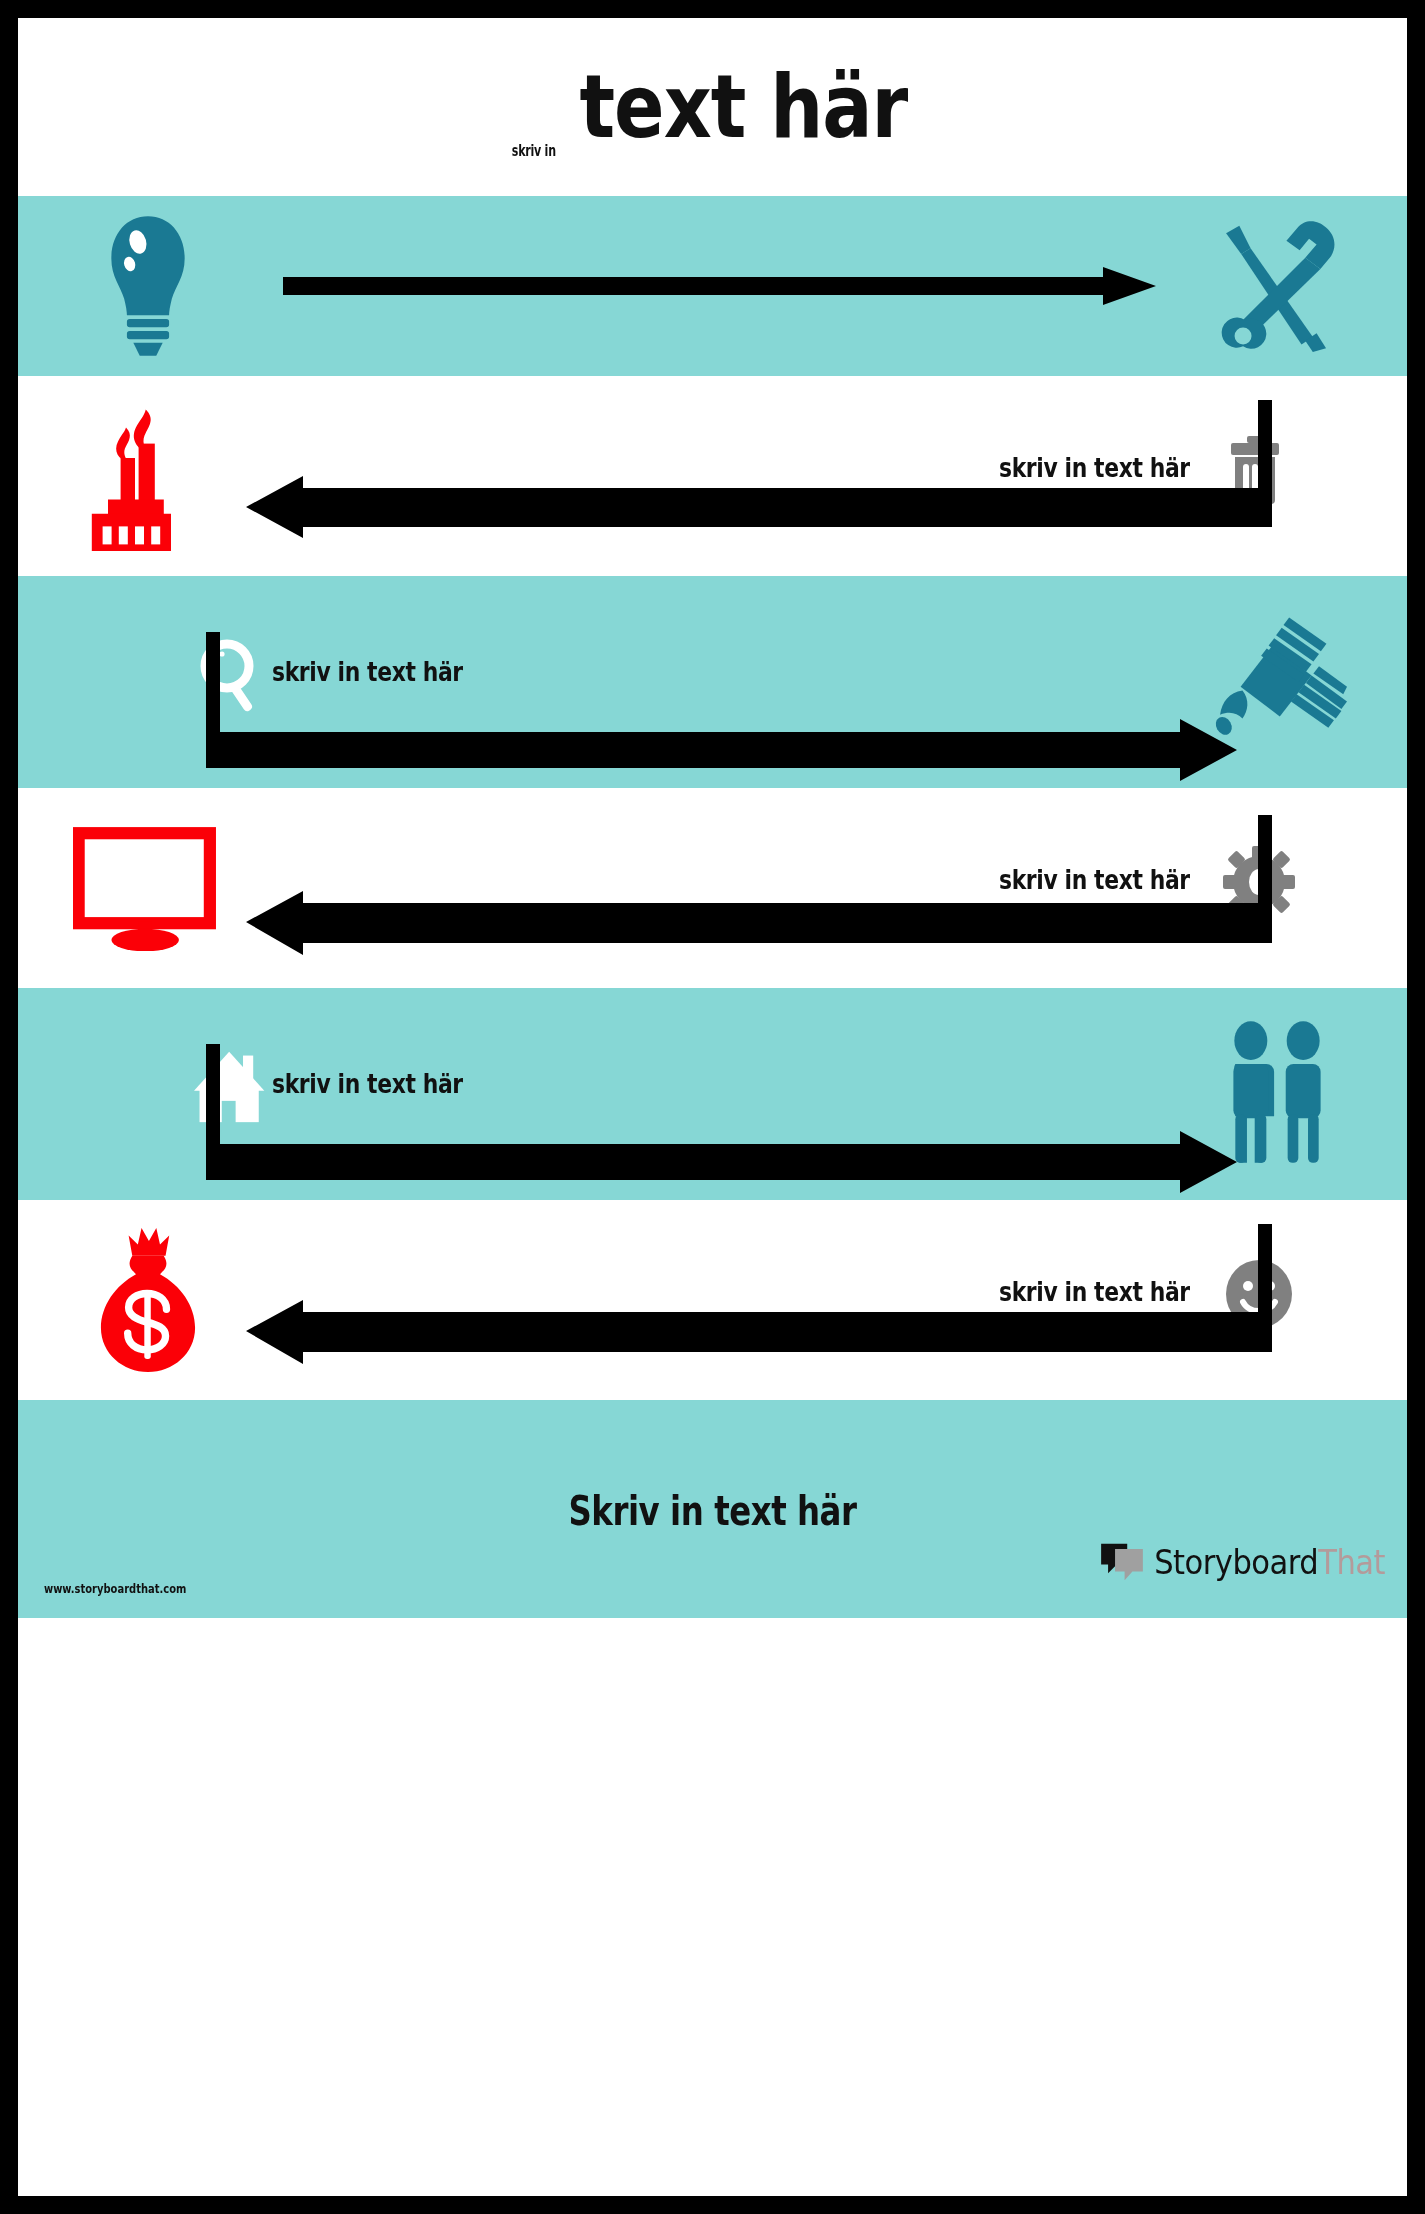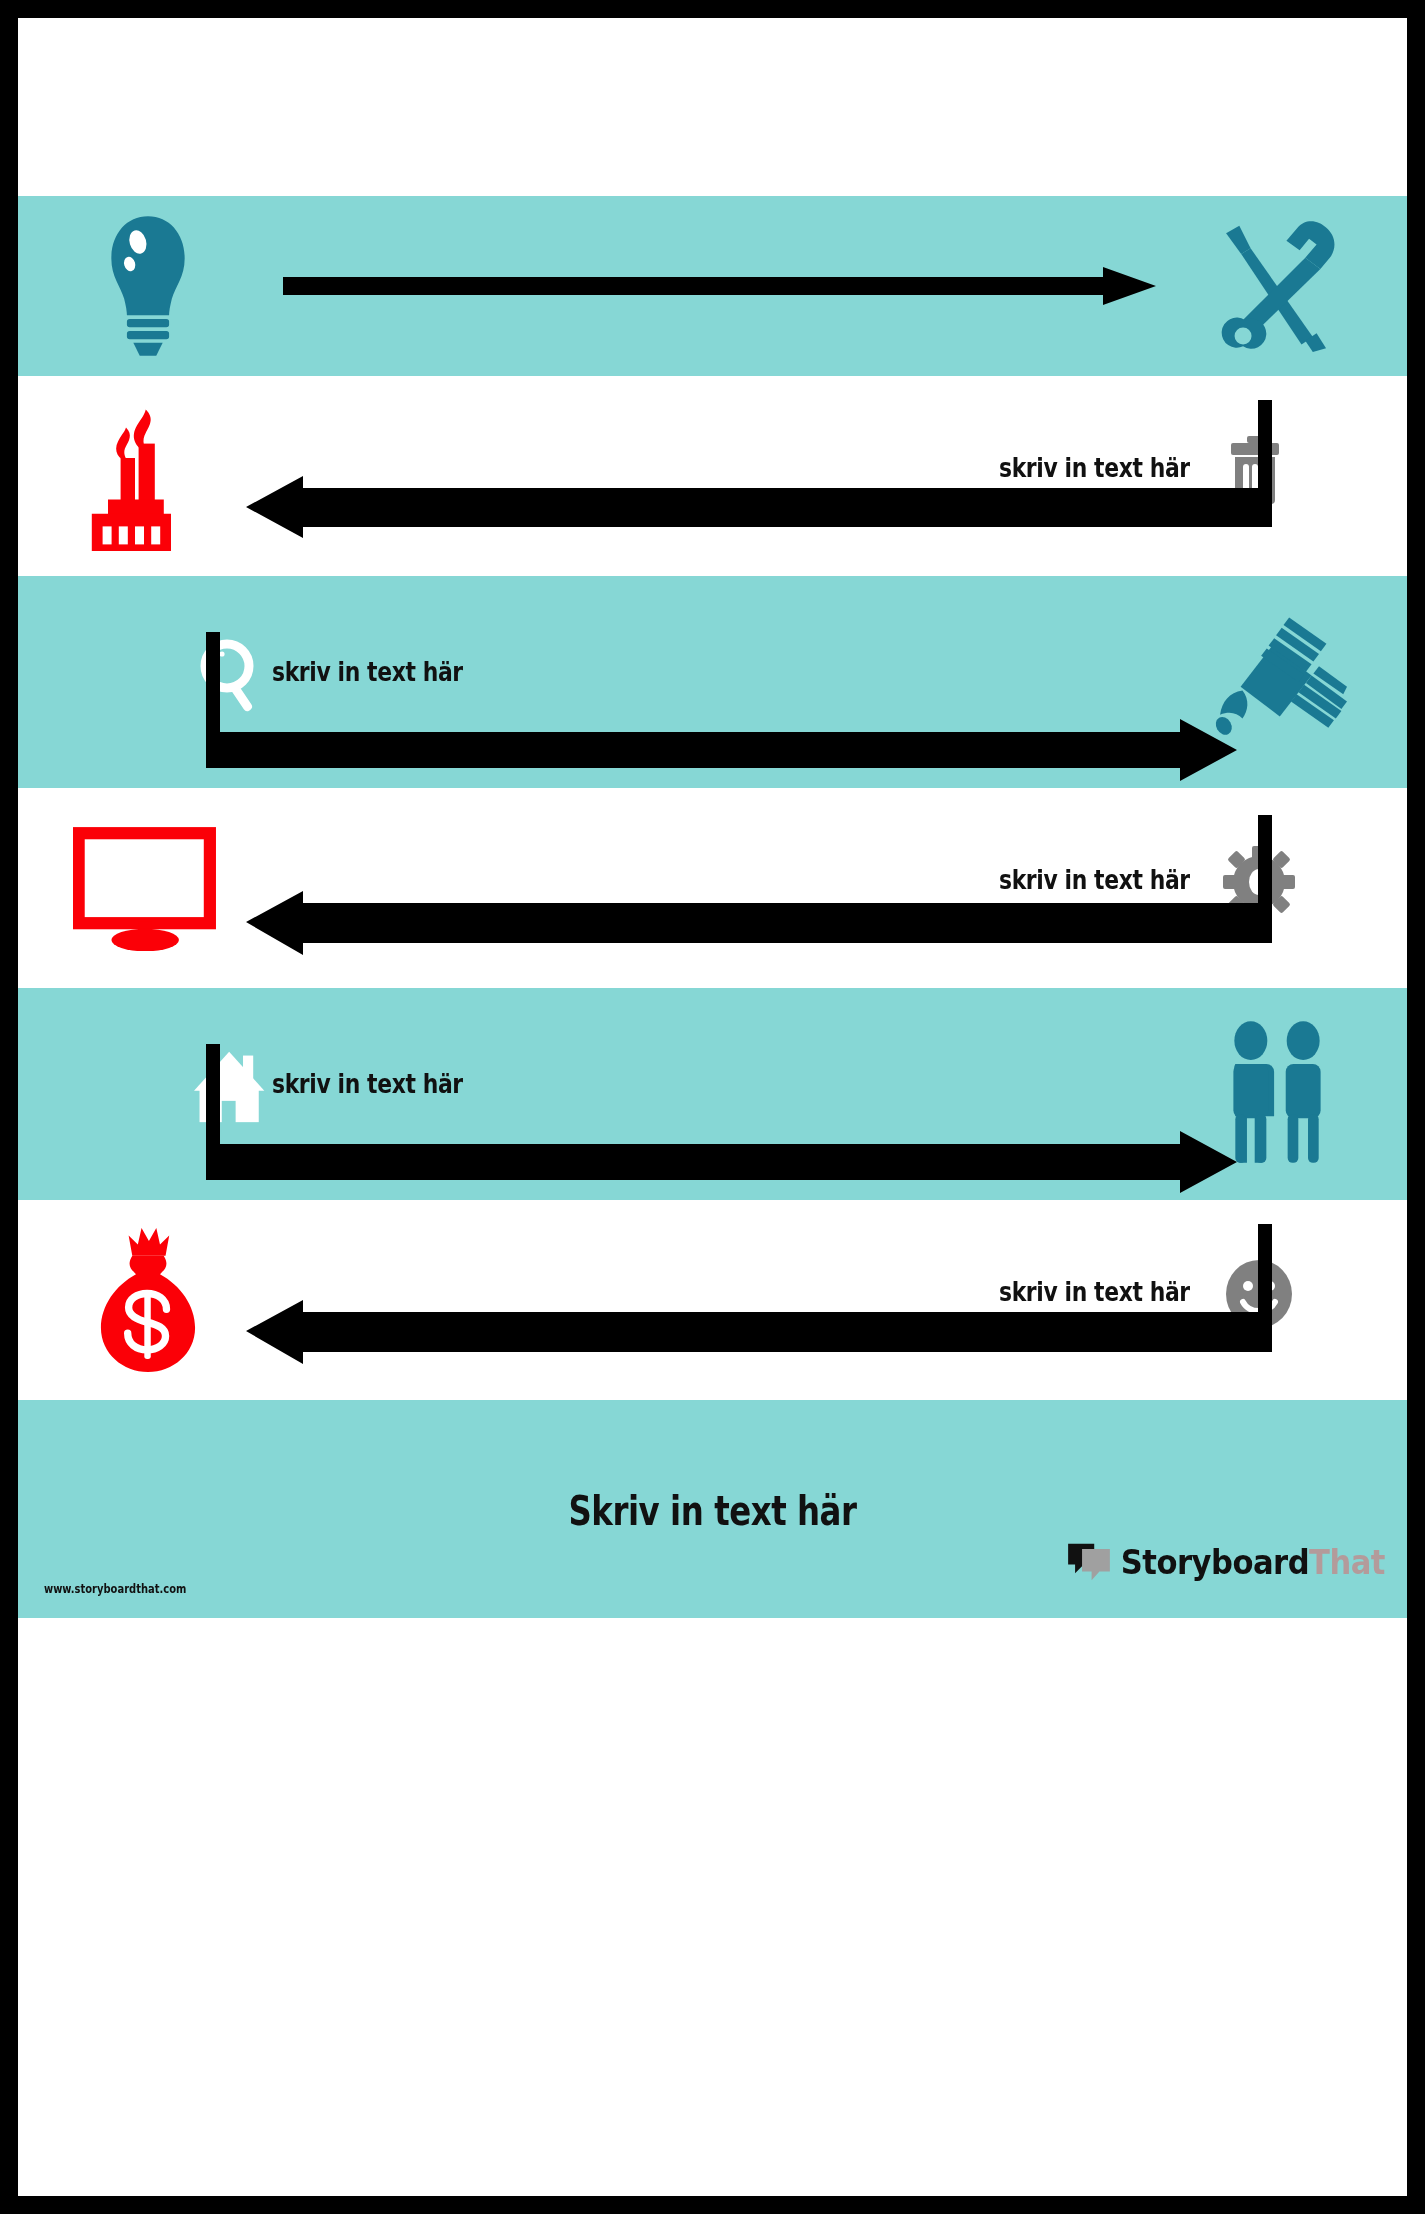--- a/index.html
+++ b/index.html
@@ -156,32 +156,38 @@
     position: absolute;
     right: 22px;
     bottom: 36px;
     display: flex;
     align-items: center;
     gap: 9px;
   }
   .brand-mark { width: 46px; height: 40px; flex: 0 0 46px; }
   .brand-text {
     font-size: 34px;
-    font-weight: 700;
+    font-weight: 400;
     letter-spacing: -0.5px;
     line-height: 1;
   }
   .brand-a { color: #111111; }
   .brand-b { color: #b39b9b; }
 </style>
 </head>
 <body>
 
 <div id="poster">
 
+  <div class="title-band">
+    <div class="title-wrap">
+      <span class="title-pre">skriv in</span>
+      <span class="title-main">text här</span>
+    </div>
+  </div>
 
   <div class="row teal" style="top:178px;height:180px;">
     <div class="row-inner">
       <div class="end-icon left">
         <svg viewBox="0 0 120 160" width="110" height="150" aria-hidden="true">
           <path d="M60 4C36 4 20 24 20 50c0 20 10 30 14 44 2 8 3 14 3 18h46c0-4 1-10 3-18 4-14 14-24 14-44 0-26-16-46-40-46z" fill="#1a7993"></path>
           <rect x="37" y="116" width="46" height="9" rx="3" fill="#1a7993"></rect>
           <rect x="37" y="129" width="46" height="9" rx="3" fill="#1a7993"></rect>
           <path d="M44 142h32l-7 14H51z" fill="#1a7993"></path>
           <ellipse cx="49" cy="32" rx="9" ry="13" fill="#ffffff" transform="rotate(-16 49 32)"></ellipse>

